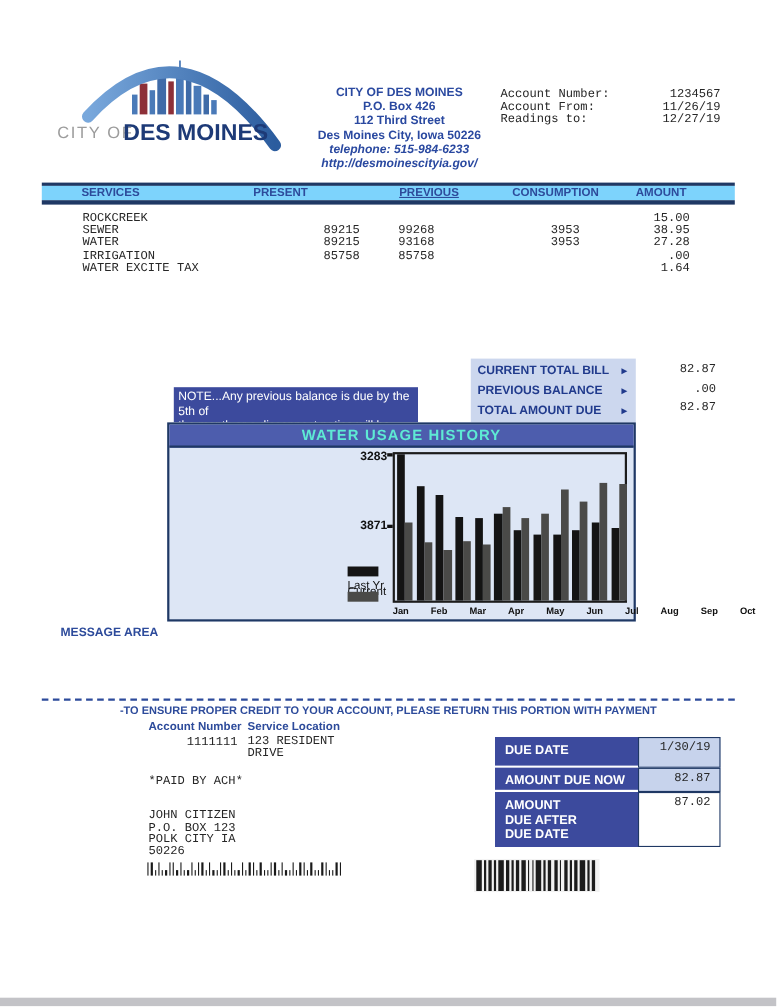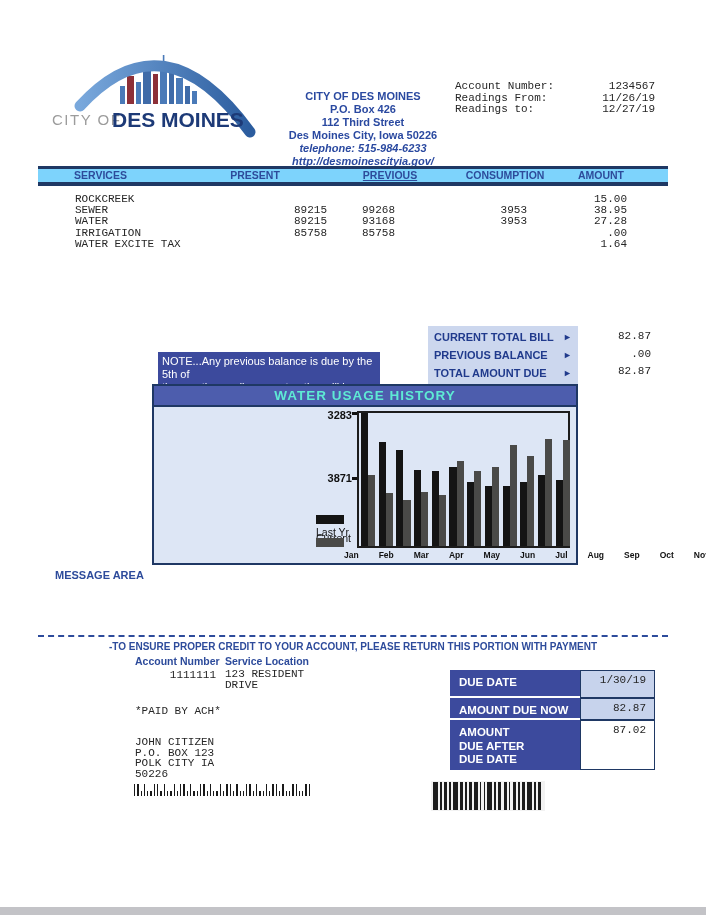--- a/index.html
+++ b/index.html
@@ -100,36 +100,36 @@
         <rect x="124" y="34" width="7" height="26" fill="#4a7ab8"></rect>
         <rect x="133" y="42" width="5" height="18" fill="#3f6ba8"></rect>
         <rect x="140" y="47" width="5" height="13" fill="#4a7ab8"></rect>
       </g>
       <path d="M 28 62 Q 112 -30 198 88" stroke="url(#archGrad)" stroke-width="11" fill="none" stroke-linecap="round"></path>
       <text x="0" y="81" font-size="15" fill="#9c9c9c" letter-spacing="1.5" font-family="Liberation Sans, sans-serif">CITY OF</text>
       <text x="60" y="83" font-size="21" font-weight="bold" fill="#1d3a77" font-family="Liberation Sans, sans-serif">DES MOINES</text>
     </svg>
   </div>
 
-  <div class="abs addr" style="left:268px;top:78px;margin-top:12px;">
+  <div class="abs addr" style="left:268px;top:78px;">
     <div>CITY OF DES MOINES</div>
     <div>P.O. Box 426</div>
     <div>112 Third Street</div>
     <div>Des Moines City, Iowa 50226</div>
     <div class="it">telephone: 515-984-6233</div>
     <div class="it">http://desmoinescityia.gov/</div>
   </div>
 
   <div class="abs mono" style="left:455px;top:81px;">
       <div class="acct-row">
         <span class="acct-label">Account Number:</span>
         <span class="acct-value">1234567</span>
       </div>
       <div class="acct-row">
-        <span class="acct-label">Readings From:</span>
+        <span class="acct-label">Account From:</span>
         <span class="acct-value">11/26/19</span>
       </div>
       <div class="acct-row">
         <span class="acct-label">Readings to:</span>
         <span class="acct-value">12/27/19</span>
       </div>
     </div>
 
   <div class="abs hdr-line" style="left:38px;top:166px;width:630px;height:3px;"></div>
   <div class="abs hdr-bg" style="left:38px;top:169px;width:630px;height:13px;">
@@ -252,21 +252,21 @@
       </div>
       <div class="month-slot">
         <div class="bar" style="height: 53.7398%; background: rgb(20, 20, 20);"></div>
         <div class="bar" style="height: 80.7389%; background: rgb(74, 74, 72);"></div>
       </div>
       <div class="month-slot">
         <div class="bar" style="height: 49.9935%; background: rgb(20, 20, 20);"></div>
         <div class="bar" style="height: 79.9638%; background: rgb(74, 74, 72);"></div>
       </div>
     </div>
-  <div class="abs month-labels" style="left:344px;top:550px;width:213px;gap:20px;">
+  <div class="abs month-labels" style="left:357px;top:550px;width:213px;gap:20px;">
       <div class="month-lbl">Jan</div>
       <div class="month-lbl">Feb</div>
       <div class="month-lbl">Mar</div>
       <div class="month-lbl">Apr</div>
       <div class="month-lbl">May</div>
       <div class="month-lbl">Jun</div>
       <div class="month-lbl">Jul</div>
       <div class="month-lbl">Aug</div>
       <div class="month-lbl">Sep</div>
       <div class="month-lbl">Oct</div>

